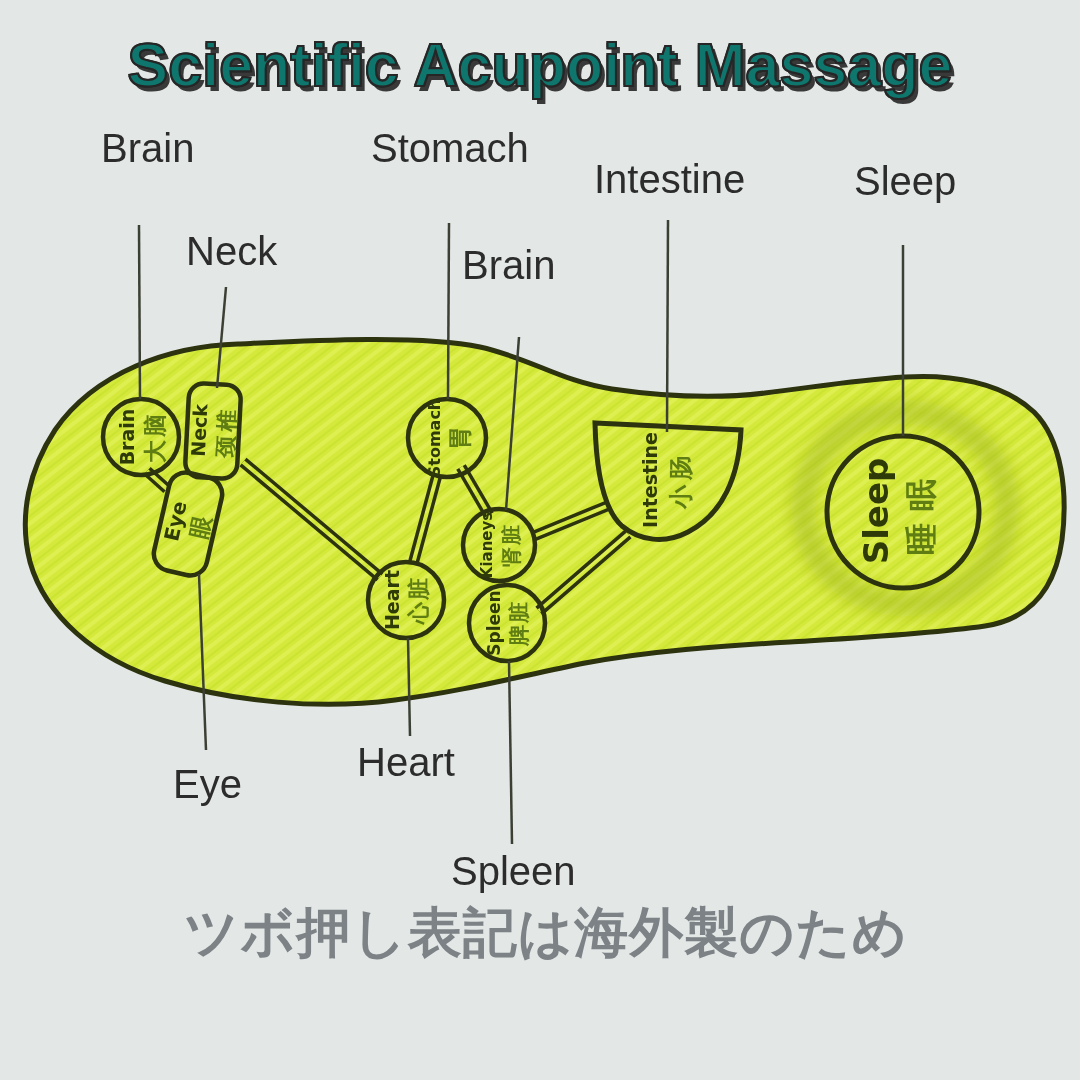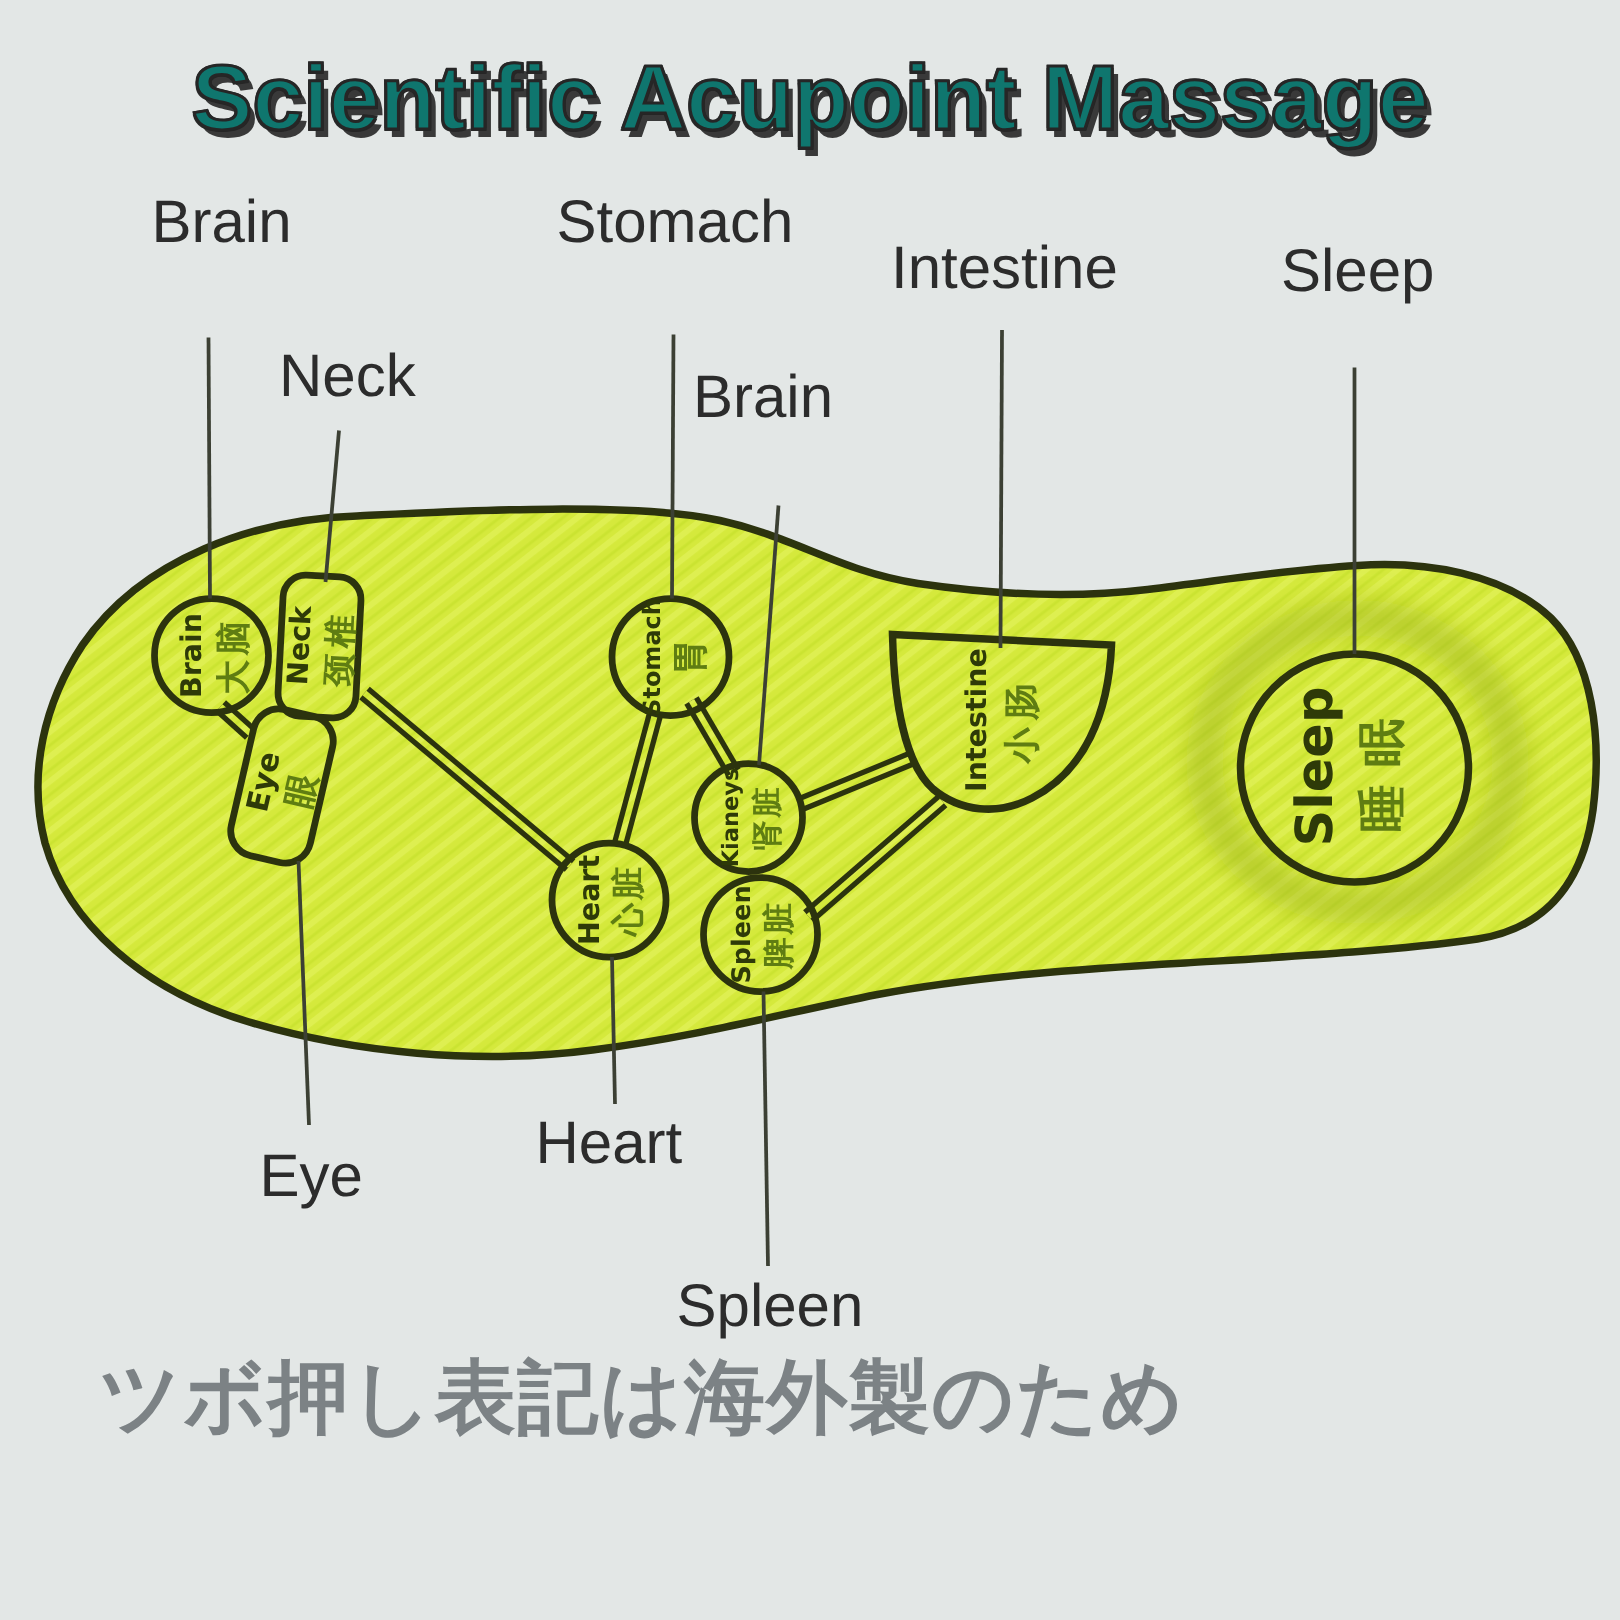--- a/index.html
+++ b/index.html
@@ -20,20 +20,21 @@
     white-space:nowrap;
   }
   .callout{
     position:absolute;font-size:40px;font-weight:400;color:#2c2c2c;
     white-space:nowrap;line-height:1.1;
   }
   .note{
     position:absolute;left:66px;top:896px;width:960px;
     font-size:54px;line-height:72px;font-weight:bold;color:#7c8285;
     letter-spacing:1px;
+    text-align:center;
   }
   svg{position:absolute;left:0;top:0;}
   .zone-en{font-family:"DejaVu Sans", sans-serif;font-weight:bold;fill:#2e3a08;}
   .zone-zh{font-family:"DejaVu Sans", sans-serif;font-weight:bold;fill:#5f7d12;}
 </style>
 </head>
 <body>
 
 <div class="stage">
 

